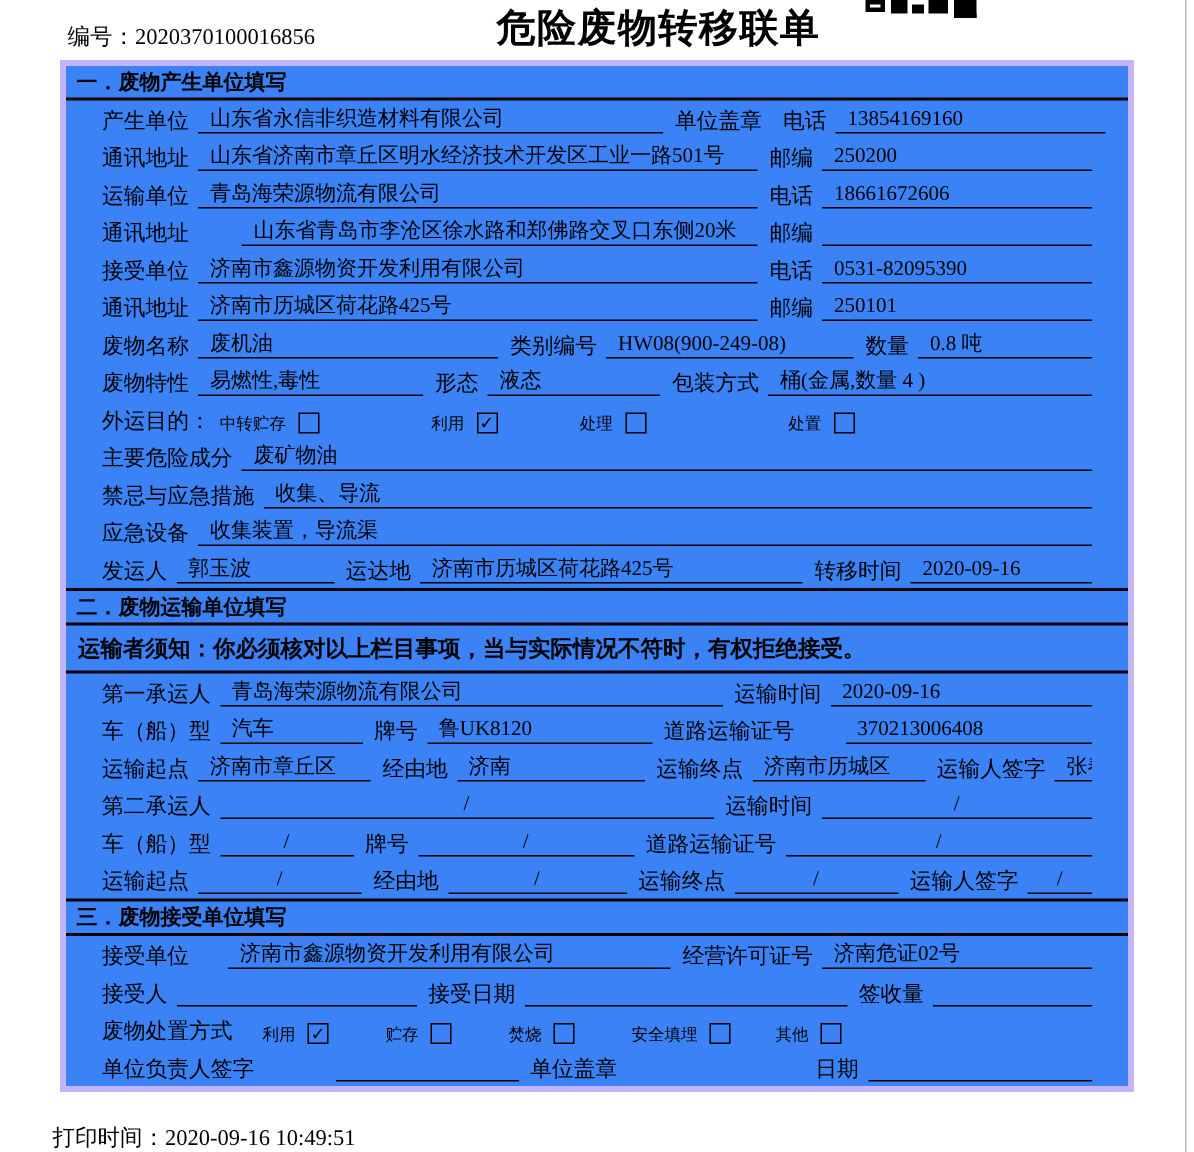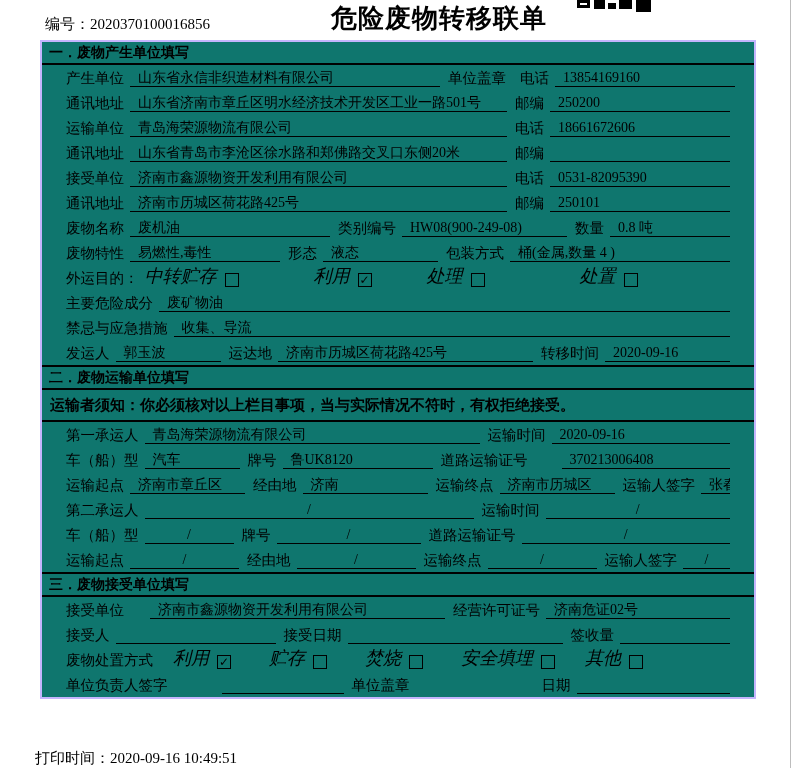--- a/index.html
+++ b/index.html
@@ -16,36 +16,36 @@
   .qr{position:absolute;left:577px;top:0;width:75px;height:9px;}
   .qr i{position:absolute;top:0;background:#000;}
   .qr .q1{left:0;width:13px;height:8px;background:#fff;border:3px solid #000;box-sizing:border-box;}
   .qr .q2{left:17px;width:11px;height:9px;}
   .qr .q3{left:31px;width:8px;height:6px;top:3px;}
   .qr .q4{left:42px;width:13px;height:9px;}
   .qr .q5{left:59px;width:15px;height:9px;border-bottom:3px solid #000;background:#000;}
 
   
   .table{position:absolute;left:40px;top:40px;width:716px;box-sizing:border-box;
-         border:2px solid #c4b5fd;background:#0f766e;}
+         border:4px solid #c4b5fd;background:#3b82f6;}
   .shead{height:21px;display:flex;align-items:center;padding:0 7px;font-weight:700;font-size:14px;
          font-family:"DejaVu Sans","Liberation Sans",sans-serif;
          border-top:2px solid #000;border-bottom:2px solid #000;white-space:nowrap;}
   .shead.first{border-top:none;}
   .notice{height:30px;display:flex;align-items:center;padding:0 8px;font-size:15px;
           border-bottom:2px solid #000;white-space:nowrap;font-weight:bold;}
   .frow{display:flex;align-items:flex-end;height:25px;padding:0 24px;white-space:nowrap;overflow:hidden;}
   .lab{font-size:14.5px;margin:0 6px 2px 0;flex:0 0 auto;}
   .lab:not(:first-child){margin-left:8px;}
   .fld{font-size:14px;border-bottom:1px solid #000;margin-bottom:3px;padding:0 2px 0 8px;
        min-height:17px;line-height:17px;overflow:hidden;}
   .fld.slash{text-align:center;padding-left:2px;}
   .gap{margin-bottom:3px;}
   .chk{display:inline-flex;align-items:flex-end;margin-bottom:2px;flex:0 0 auto;}
-  .chk-t{font-size:18px;font-style:italic;}
+  .chk-t{font-size:11px;}
   .box{width:12px;height:12px;margin:0 0 1px 8px;border:1.5px solid #000;box-sizing:content-box;
        display:inline-flex;align-items:center;justify-content:center;
        font-family:"DejaVu Sans",sans-serif;font-size:12px;font-weight:700;line-height:1;}
 
   
   .print-time{position:absolute;left:35px;top:749px;font-size:15px;white-space:nowrap;}
 </style>
 </head>
 <body>
 
@@ -79,21 +79,21 @@
         <span class="fld" style="flex: 0 0 170px;">250200</span>
       </div>
       <div class="frow">
         <span class="lab">运输单位</span>
         <span class="fld" style="flex: 1 1 30px;">青岛海荣源物流有限公司</span>
         <span class="lab">电话</span>
         <span class="fld" style="flex: 0 0 170px;">18661672606</span>
       </div>
       <div class="frow">
         <span class="lab">通讯地址</span>
-        <span class="fld" style="flex: 1 1 30px;">山东省青岛市李沧区徐水路和郑佛路交叉口东侧20米</span>
+        <span class="fld" style="flex: 1 1 30px; margin-left: 29px;">山东省青岛市李沧区徐水路和郑佛路交叉口东侧20米</span>
         <span class="lab">邮编</span>
         <span class="fld" style="flex: 0 0 170px;"></span>
       </div>
       <div class="frow">
         <span class="lab">接受单位</span>
         <span class="fld" style="flex: 1 1 30px;">济南市鑫源物资开发利用有限公司</span>
         <span class="lab">电话</span>
         <span class="fld" style="flex: 0 0 170px;">0531-82095390</span>
       </div>
       <div class="frow">
@@ -140,20 +140,24 @@
           <span class="box"></span>
         </span>
       </div>
       <div class="frow">
         <span class="lab">主要危险成分</span>
         <span class="fld" style="flex: 1 1 30px;">废矿物油</span>
       </div>
       <div class="frow">
         <span class="lab">禁忌与应急措施</span>
         <span class="fld" style="flex: 1 1 30px;">收集、导流</span>
+      </div>
+      <div class="frow">
+        <span class="lab">应急设备</span>
+        <span class="fld" style="flex: 1 1 30px;">收集装置，导流渠</span>
       </div>
       <div class="frow">
         <span class="lab">发运人</span>
         <span class="fld" style="flex: 0 0 95px;">郭玉波</span>
         <span class="lab">运达地</span>
         <span class="fld" style="flex: 0 0 245px;">济南市历城区荷花路425号</span>
         <span class="lab">转移时间</span>
         <span class="fld" style="flex: 1 1 30px;">2020-09-16</span>
       </div>
       <div class="shead">二．废物运输单位填写</div>

